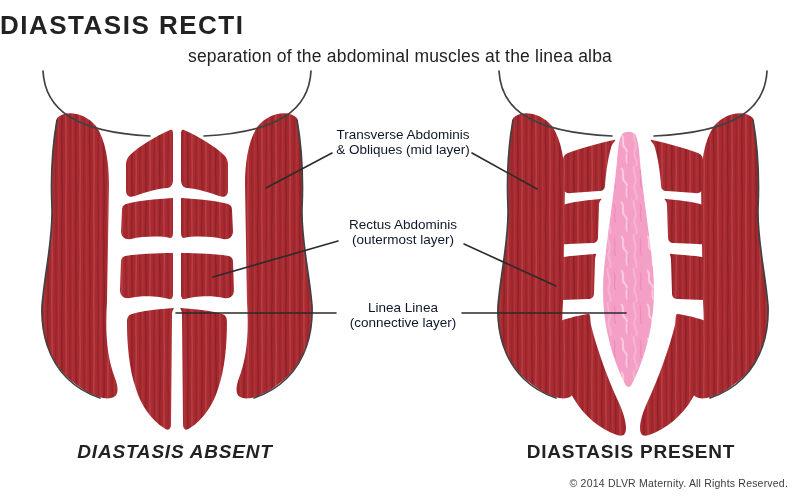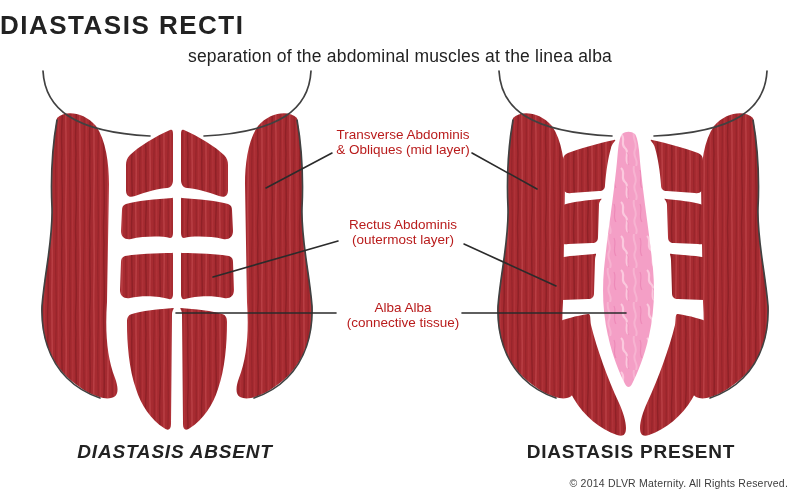--- a/index.html
+++ b/index.html
@@ -10,21 +10,21 @@
   .title{
     position:absolute;top:10px;left:0;width:800px;
     font-size:26px;font-weight:bold;letter-spacing:1.5px;color:#222222;
   }
   .subtitle{
     position:absolute;top:46px;left:0;width:800px;text-align:center;
     font-size:17.5px;font-weight:400;letter-spacing:0.2px;color:#222222;
   }
   .ann{
     position:absolute;left:322px;width:162px;text-align:center;
-    font-size:13.5px;line-height:15px;color:#b91c1c;
+    font-size:13.5px;line-height:15px;color:#0f172a;
   }
   .ann-1{top:127px;}
   .ann-2{top:217px;}
   .ann-3{top:300px;}
   .caption{
     position:absolute;top:441px;width:290px;text-align:center;
     font-size:19px;font-weight:bold;letter-spacing:0.8px;color:#222222;
   }
   .caption-left{left:30px;font-style:italic;}
   .caption-right{left:486px;}
@@ -149,21 +149,21 @@
 
   <div class="ann ann-1">
     <div>Transverse Abdominis</div>
     <div>&amp; Obliques (mid layer)</div>
   </div>
   <div class="ann ann-2">
     <div>Rectus Abdominis</div>
     <div>(outermost layer)</div>
   </div>
   <div class="ann ann-3">
-    <div>Alba Alba</div>
-    <div>(connective tissue)</div>
+    <div>Linea Linea</div>
+    <div>(connective layer)</div>
   </div>
 
   <div class="caption caption-left">DIASTASIS ABSENT</div>
   <div class="caption caption-right">DIASTASIS PRESENT</div>
 
   <div class="copyright">© 2014 DLVR Maternity. All Rights Reserved.</div>
 </div>
 
 </body></html>

